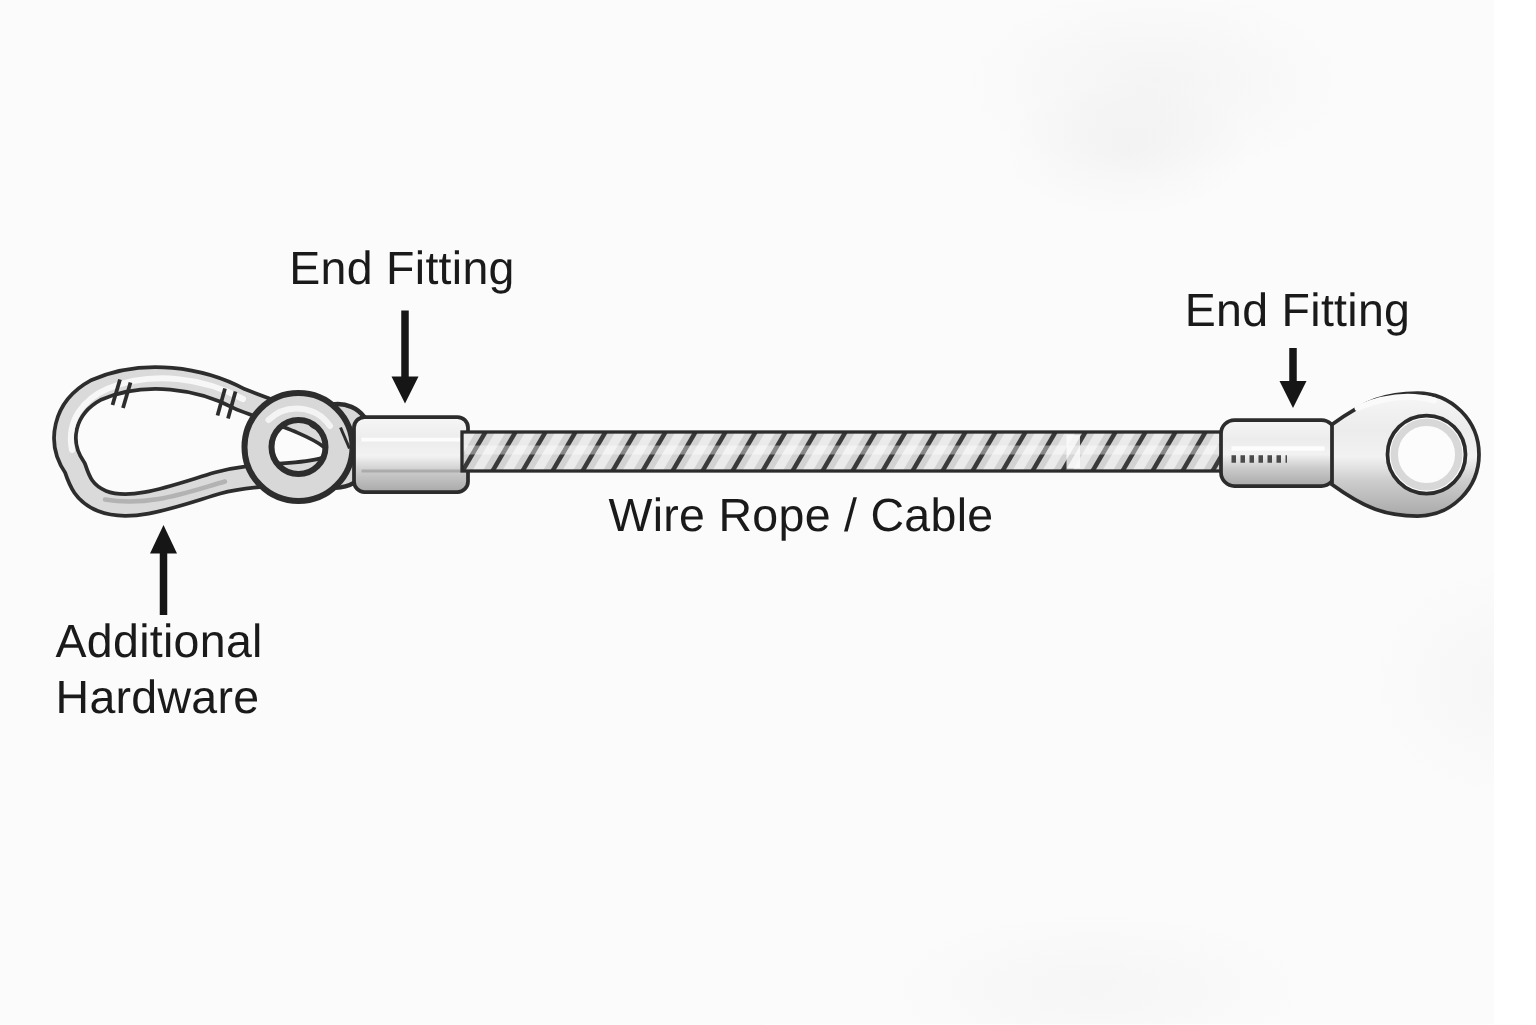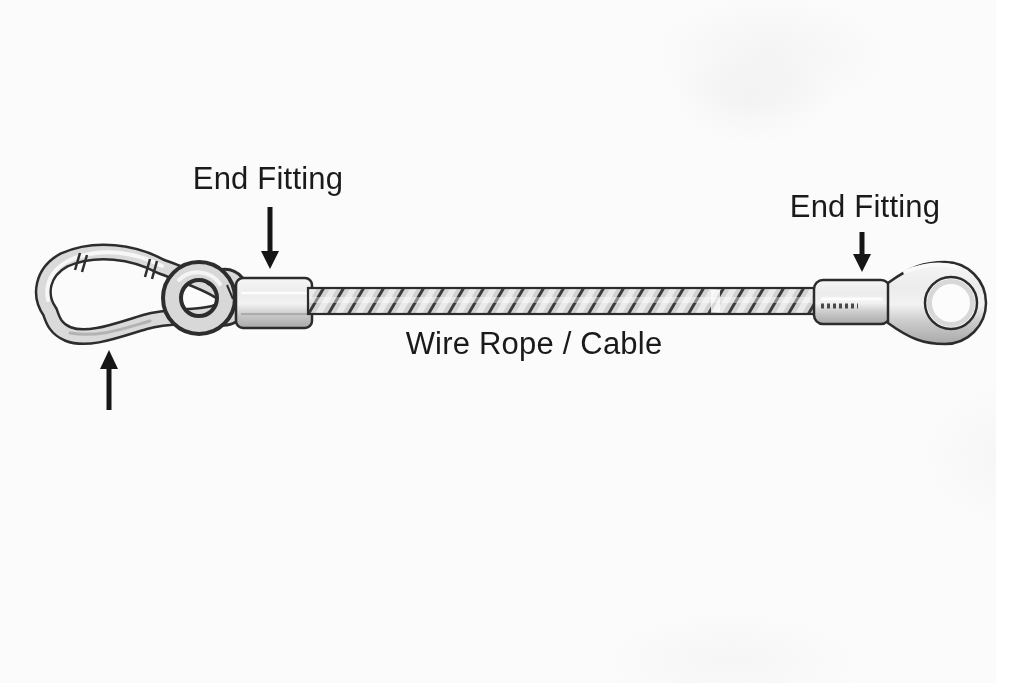--- a/index.html
+++ b/index.html
@@ -109,14 +109,15 @@
     </g>
     <g stroke="#161616" fill="#161616">
       <line x1="109" y1="410" x2="109" y2="367" stroke-width="5"></line>
       <polygon points="109,350 100,369 118,369" stroke="none"></polygon>
     </g>
   </svg>
 
   <div class="label center lbl-end-left">End Fitting</div>
   <div class="label center lbl-end-right">End Fitting</div>
   <div class="label center lbl-wire">Wire Rope / Cable</div>
+  <div class="label lbl-hardware">Additional Hardware</div>
 
 </div>
 
 </body></html>

